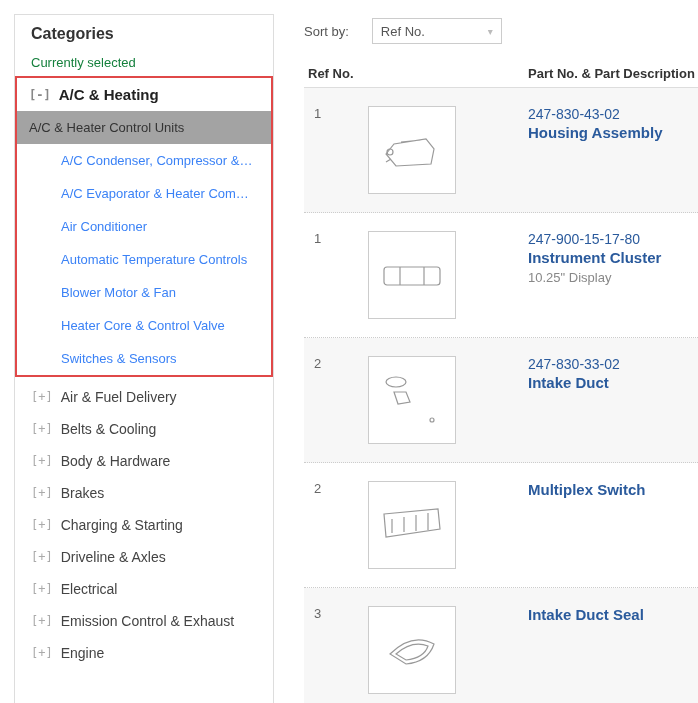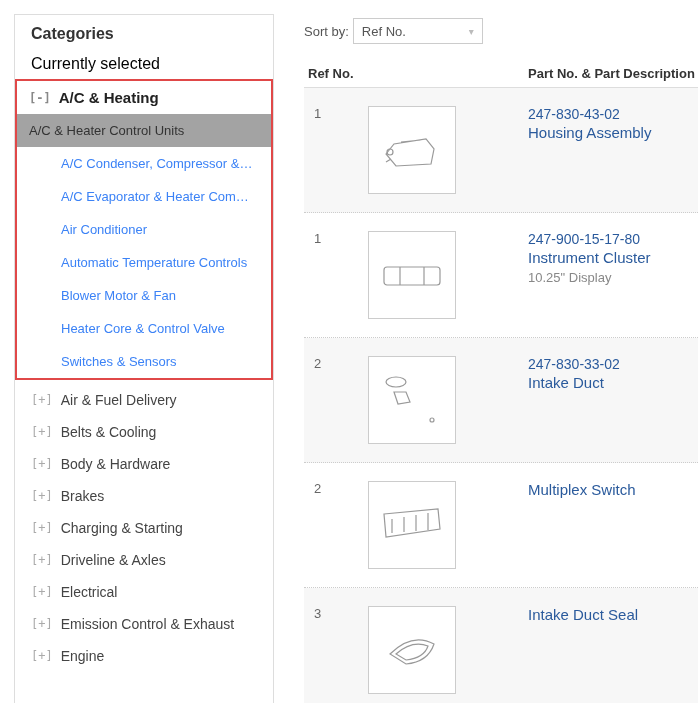--- a/index.html
+++ b/index.html
@@ -1,53 +1,53 @@
 <!DOCTYPE html>
 <html><head>
 <meta charset="utf-8">
 <style>
 * { box-sizing: border-box; margin: 0; padding: 0; }
 body { font-family: Arial, Helvetica, sans-serif; font-size: 14px; color: #333; width: 698px; height: 703px; overflow: hidden; }
 .container { display: flex; gap: 30px; padding: 14px 0 14px 14px; }
 
 .sidebar { width: 260px; border: 1px solid #ddd; padding: 10px 0; background: #fff; }
 .sidebar-title { font-size: 16px; font-weight: bold; color: #333; padding: 0 16px 8px 16px; }
-.section-label { font-size: 16px; color: #000000; padding: 4px 16px 6px 16px; }
+.section-label { font-size: 13px; color: #15803d; padding: 4px 16px 6px 16px; }
 
 .highlight-box { border: 2px solid #e04848; margin: 0 0 4px 0; }
 
 .category-header { display: flex; align-items: center; padding: 8px 12px; font-weight: bold; font-size: 15px; color: #222; cursor: pointer; }
 .expand-icon { color: #888; font-family: monospace; font-size: 12px; margin-right: 8px; min-width: 14px; }
 
 .subcat { padding: 9px 16px 9px 44px; font-size: 13px; color: #3b82f6; cursor: pointer; white-space: nowrap; overflow: hidden; text-overflow: ellipsis; }
 .subcat.selected { background: #a3a3a3; color: #333; padding-left: 12px; }
 
 .other-cat { display: flex; align-items: center; padding: 8px 16px; font-size: 14px; color: #444; cursor: pointer; }
 .other-cat .expand-icon { color: #aaa; }
 
 .main { flex: 1; padding-top: 4px; }
-.sort-row { display: flex; align-items: center; gap: 4px; margin-bottom: 16px; font-size: 13px; }
+.sort-row { display: flex; align-items: center; gap: 23px; margin-bottom: 16px; font-size: 13px; }
 .sort-label { color: #555; }
 .sort-select { border: 1px solid #ccc; background: #fff; height: 26px; width: 130px; display: flex; align-items: center; justify-content: space-between; padding: 0 8px; font-size: 13px; color: #555; cursor: pointer; }
 .chevron { color: #bbb; font-size: 10px; }
 
 .table-header { display: flex; border-bottom: 1px solid #ddd; padding: 6px 0; font-size: 13px; color: #333; font-weight: bold; }
 .col-ref { width: 64px; padding-left: 4px; }
 .col-img { width: 160px; }
 .col-desc { flex: 1; }
 
 .part-row { display: flex; padding: 18px 0; border-bottom: 1px dotted #ccc; }
 .part-row.odd { background: #f7f7f7; }
 .ref-cell { width: 64px; padding-left: 10px; color: #666; font-size: 13px; }
 .img-cell { width: 160px; }
 .img-box { width: 88px; height: 88px; border: 1px solid #ccc; background: #fff; display: flex; align-items: center; justify-content: center; }
 .img-box svg { width: 72px; height: 72px; stroke: #999; fill: none; stroke-width: 1.2; }
 .desc-cell { flex: 1; }
 .part-no { color: #2a5a9c; font-size: 14px; margin-bottom: 2px; }
-.part-name { color: #2a5a9c; font-size: 15px; font-weight: normal; margin-bottom: 4px; }
+.part-name { color: #2a5a9c; font-size: 15px; font-weight: bold; margin-bottom: 4px; }
 .part-note { color: #888; font-size: 13px; }
 </style>
 </head>
 <body>
 
 <div class="container">
   <div class="sidebar">
     <div class="sidebar-title">Categories</div>
     <div class="section-label">Currently selected</div>
 

